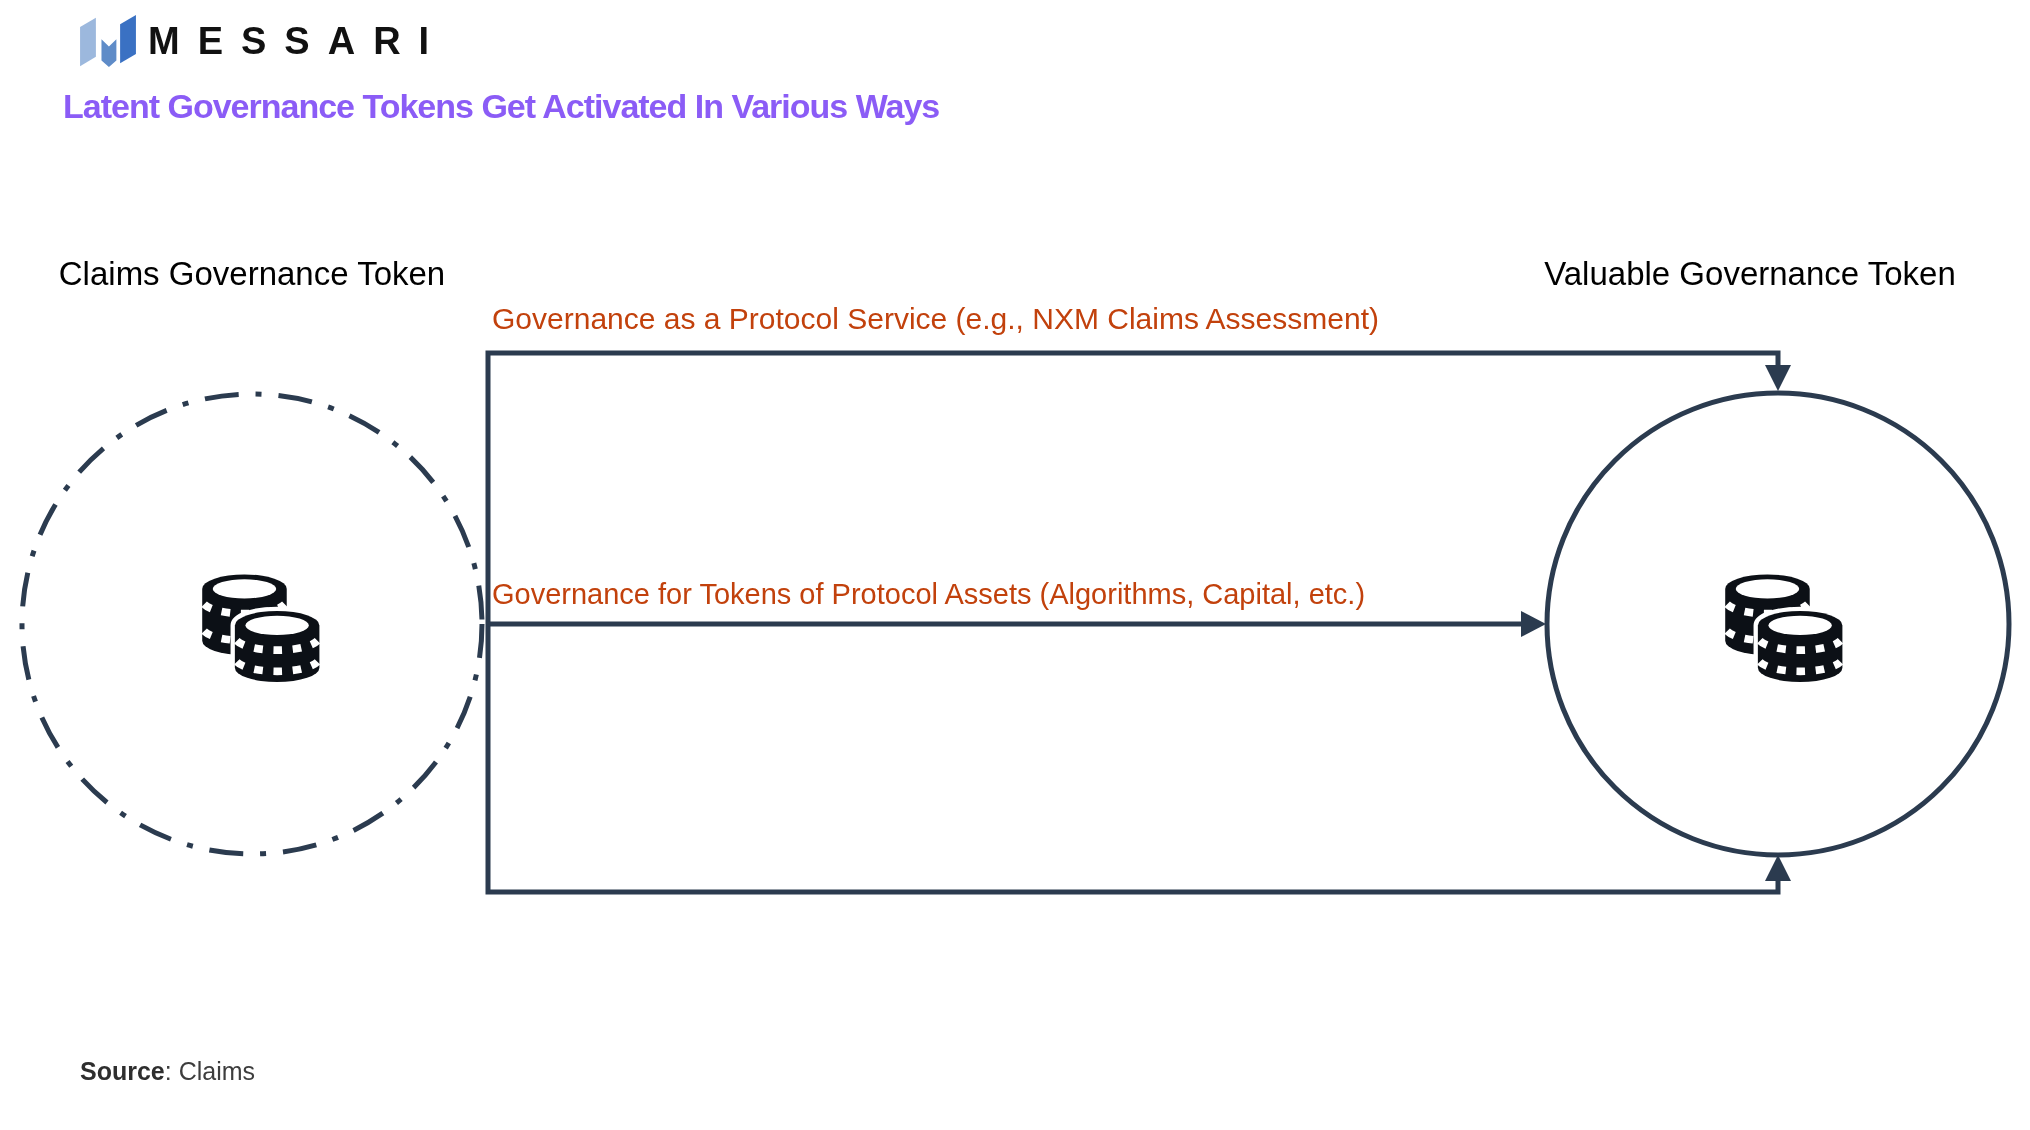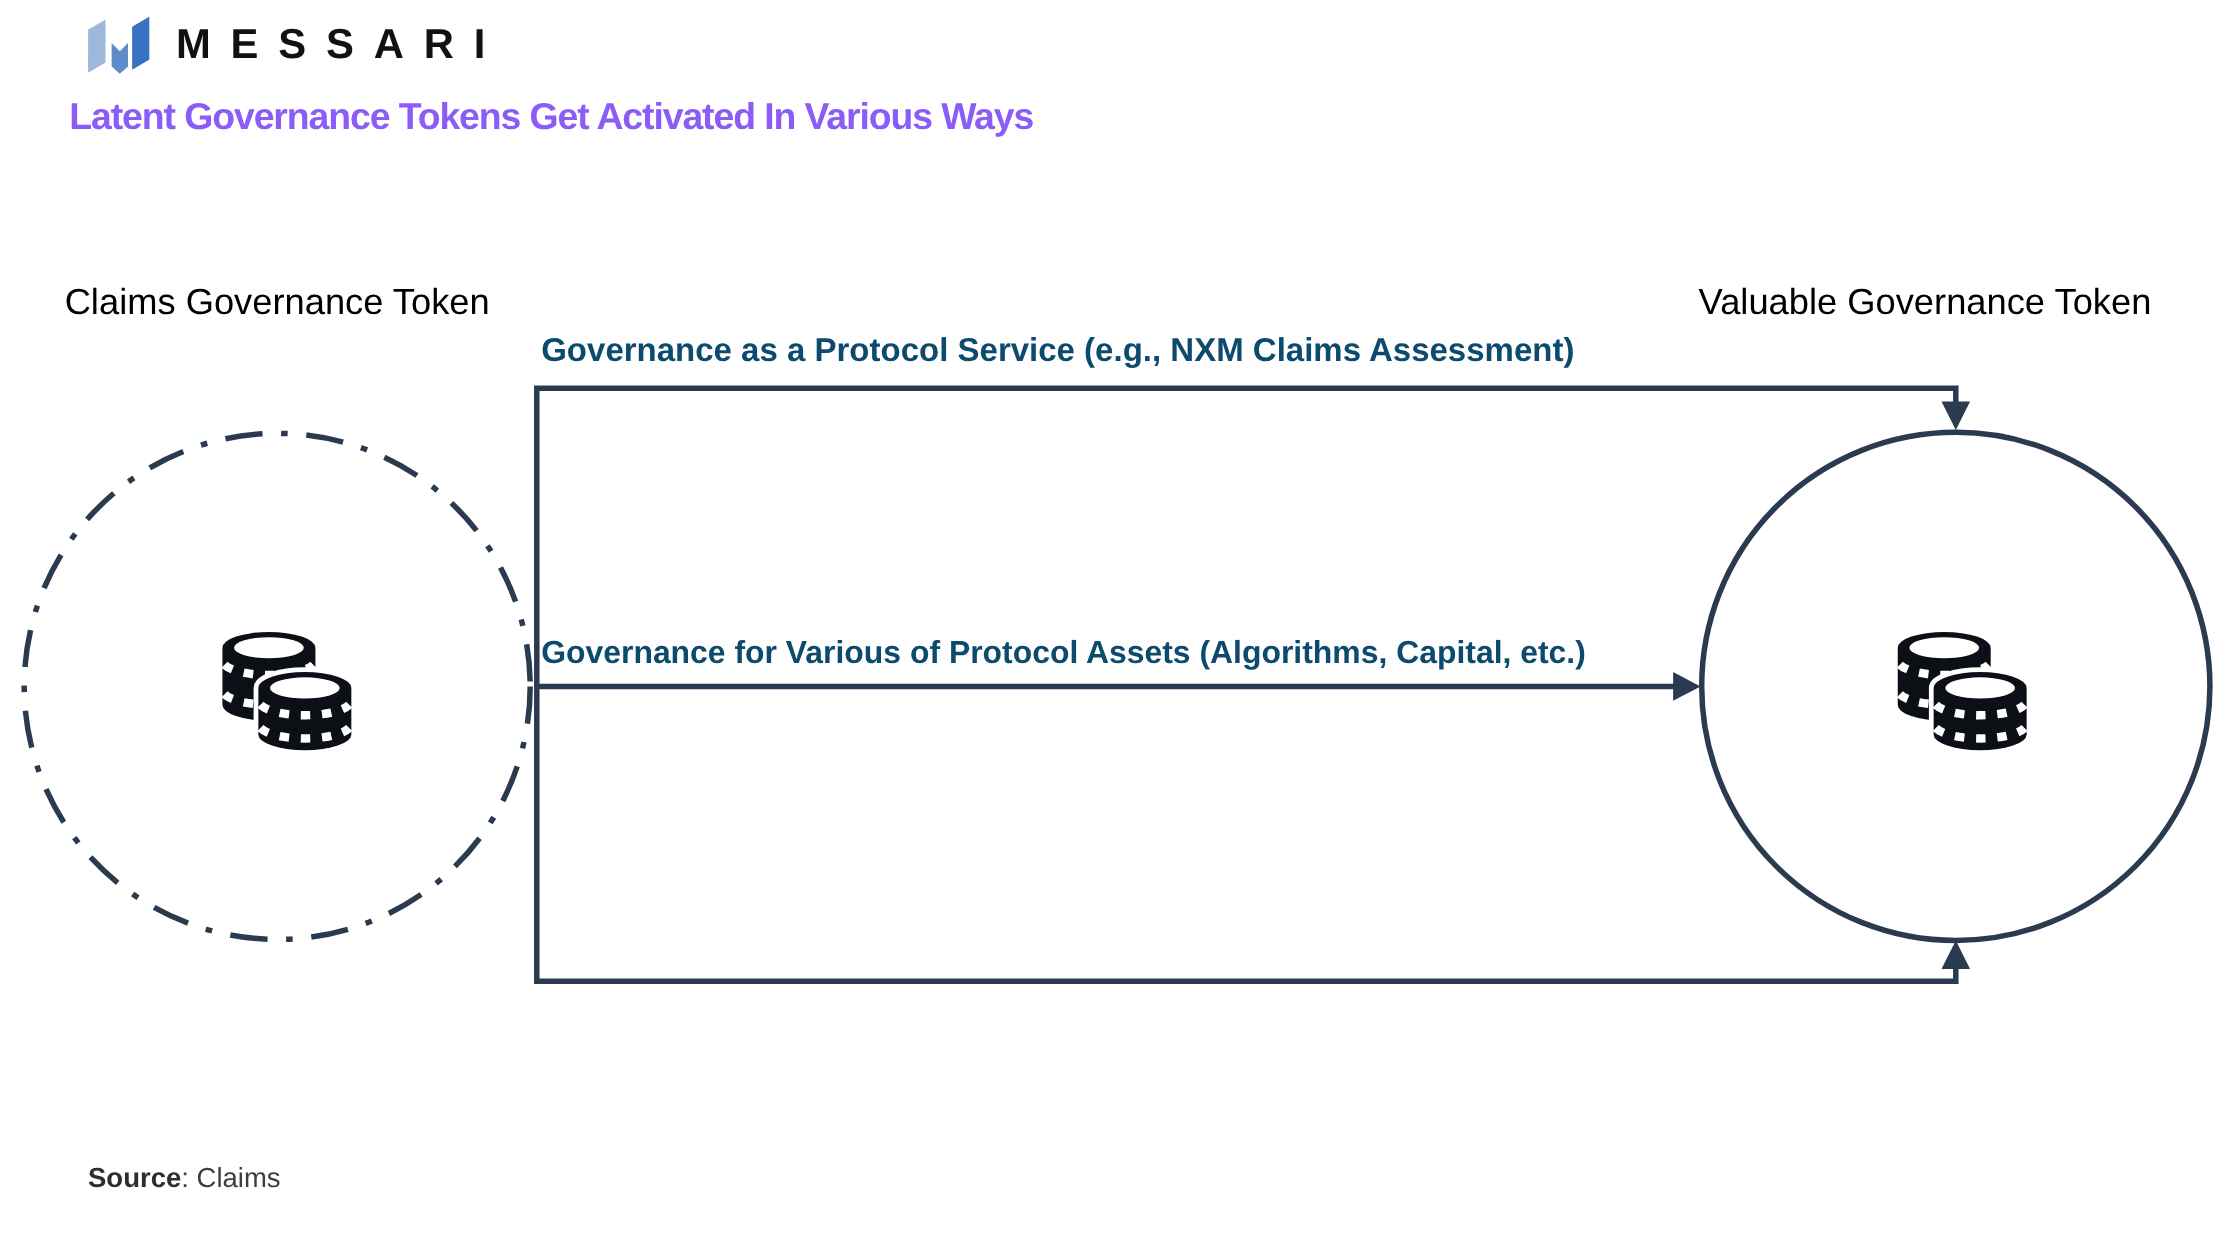--- a/index.html
+++ b/index.html
@@ -2,30 +2,30 @@
 <html><head>
 <meta charset="utf-8">
 <style>
   html,body{margin:0;padding:0;background:#ffffff;}
   .canvas{
     position:relative;width:2030px;height:1130px;background:#ffffff;
     font-family:"Liberation Sans", sans-serif;overflow:hidden;
   }
   .abs{position:absolute;}
   
-  .logo{top:14px;left:80px;display:flex;align-items:center;gap:24px;}
+  .logo{top:14px;left:80px;display:flex;align-items:center;gap:12px;}
   .logo-text{font-size:38px;font-weight:bold;color:#111;letter-spacing:18px;line-height:1;}
   .title{top:88px;left:63px;font-size:34px;font-weight:bold;color:#8b5cf6;letter-spacing:-1px;line-height:1.1;white-space:nowrap;}
   .subtitle{top:156px;left:63px;font-size:29px;color:#8f8f8f;line-height:1.2;white-space:nowrap;}
   
   .node-label{top:254px;font-size:33px;color:#000;text-align:center;line-height:1.2;white-space:nowrap;}
   .node-label.left{left:18px;width:468px;}
   .node-label.right{left:1511px;width:478px;}
   
-  .path-label{left:492px;font-size:30px;color:#0c4a6e;line-height:1.1;white-space:nowrap;font-weight:bold;}
+  .path-label{left:492px;font-size:30px;color:#c2410c;line-height:1.1;white-space:nowrap;}
   .path-label.top{top:302px;}
   .path-label.mid{top:579px;font-size:29px;}
   .path-label.bot{top:846px;font-size:29px;}
   
   .source{top:1056px;left:80px;font-size:25px;color:#3d3d3d;line-height:1.2;}
   .source b{color:#2e2e2e;margin-top:44px;}
   svg{display:block;}
 </style>
 </head>
 <body>
@@ -72,17 +72,17 @@
     </svg>
     <span class="logo-text">MESSARI</span>
   </div>
 
   <div class="abs title">Latent Governance Tokens Get Activated In Various Ways</div>
 
   <div class="abs node-label left">Claims Governance Token</div>
   <div class="abs node-label right">Valuable Governance Token</div>
 
   <div class="abs path-label top">Governance as a Protocol Service (e.g., NXM Claims Assessment)</div>
-  <div class="abs path-label mid">Governance for Various of Protocol Assets (Algorithms, Capital, etc.)</div>
+  <div class="abs path-label mid">Governance for Tokens of Protocol Assets (Algorithms, Capital, etc.)</div>
 
   <div class="abs source"><b>Source</b><span>: Claims</span></div>
 
 </div>
 
 </body></html>

